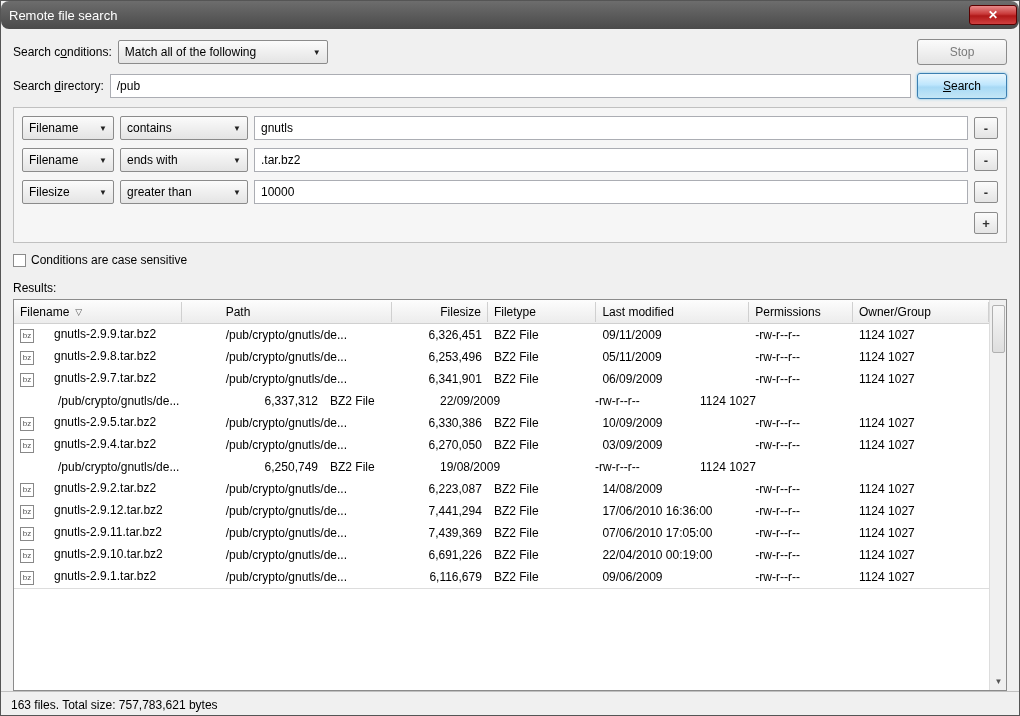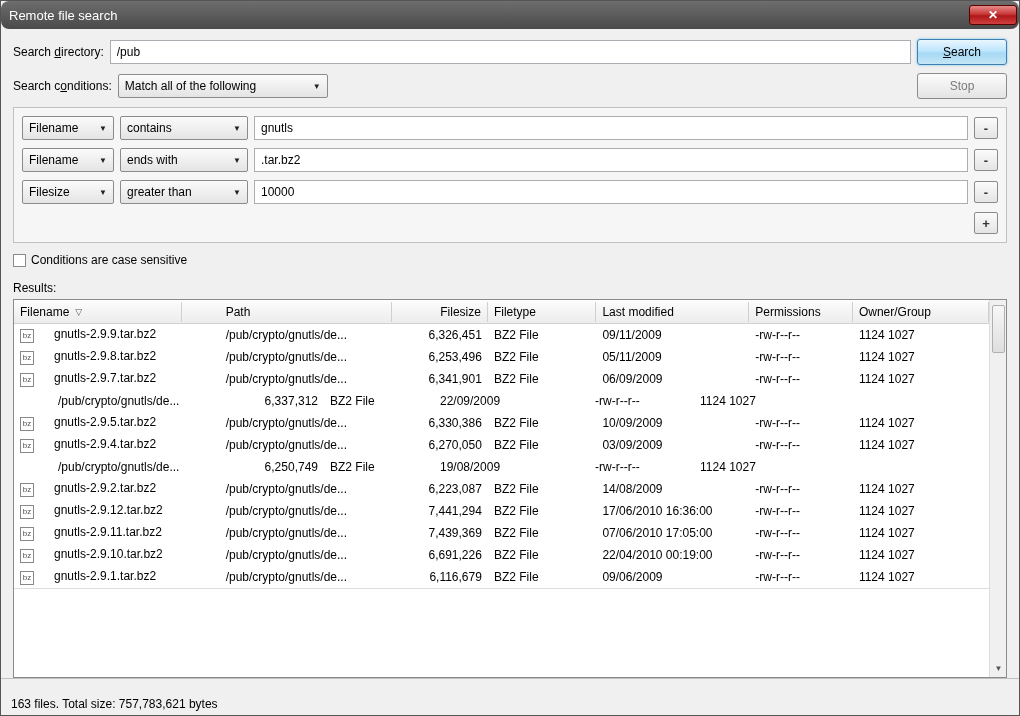--- a/index.html
+++ b/index.html
@@ -201,62 +201,62 @@
   background:#fff;
   font-size:8px;
   align-items:center;
   justify-content:center;
   color:#555;
   margin-right:20px;
 }
 .statusbar {
   height: 24px;
   border-top: 1px solid #c0c0c0;
-  padding: 18px 10px;
+  padding: 3px 10px;
   display:flex;
-  align-items:flex-start;
+  align-items:flex-end;
   background:#f0f0f0;
 }
 .scrollbar-vert { width:17px; background:#f0f0f0; border-left:1px solid #ddd; position:relative; }
 .scrollbar-vert .thumb { position:absolute; top:5px; left:2px; width:13px; height:48px; background:linear-gradient(to bottom,#f7f7f7,#dedede); border:1px solid #b0b0b0; border-radius:2px; }
 .scrollbar-vert .btn-down { position:absolute; bottom:0; left:0; width:17px; height:17px; display:flex; align-items:center; justify-content:center; font-size:8px; color:#555; }
 .scrollbar-horiz { height:17px; border-top:1px solid #ddd; }
 </style>
 </head>
 <body>
 
 <div class="window">
   <div class="titlebar">
     <span class="titlebar-text">Remote file search</span>
     <div class="close-button">
       <span>✕</span>
     </div>
   </div>
 
   <div class="content">
-
-    <div class="row">
-      <span class="label-text">
-        <span>Search </span><span class="underline">d</span><span>irectory:</span>
-      </span>
-      <input class="text-input" value="/pub" style="">
-      <button class="btn btn-primary"><span class="underline">S</span><span>earch</span></button>
-    </div>
 
     <div class="row">
       <span class="label-text">
         <span>Search c</span><span class="underline">o</span><span>nditions:</span>
       </span>
       <div class="dropdown" style="width:210px">
         <span>Match all of the following</span>
       </div>
       <div style="flex:1"></div>
       <button class="btn btn-disabled"><span>Stop</span></button>
     </div>
 
+    <div class="row">
+      <span class="label-text">
+        <span>Search </span><span class="underline">d</span><span>irectory:</span>
+      </span>
+      <input class="text-input" value="/pub" style="">
+      <button class="btn btn-primary"><span class="underline">S</span><span>earch</span></button>
+    </div>
+
     <div class="conditions-panel">
       <div id="conditions-container">
           <div class="cond-row">
             <div class="dropdown field">
               <span>Filename</span>
             </div>
             <div class="dropdown op">
               <span>contains</span>
             </div>
             <input class="cond-value" value="gnutls" style="">

